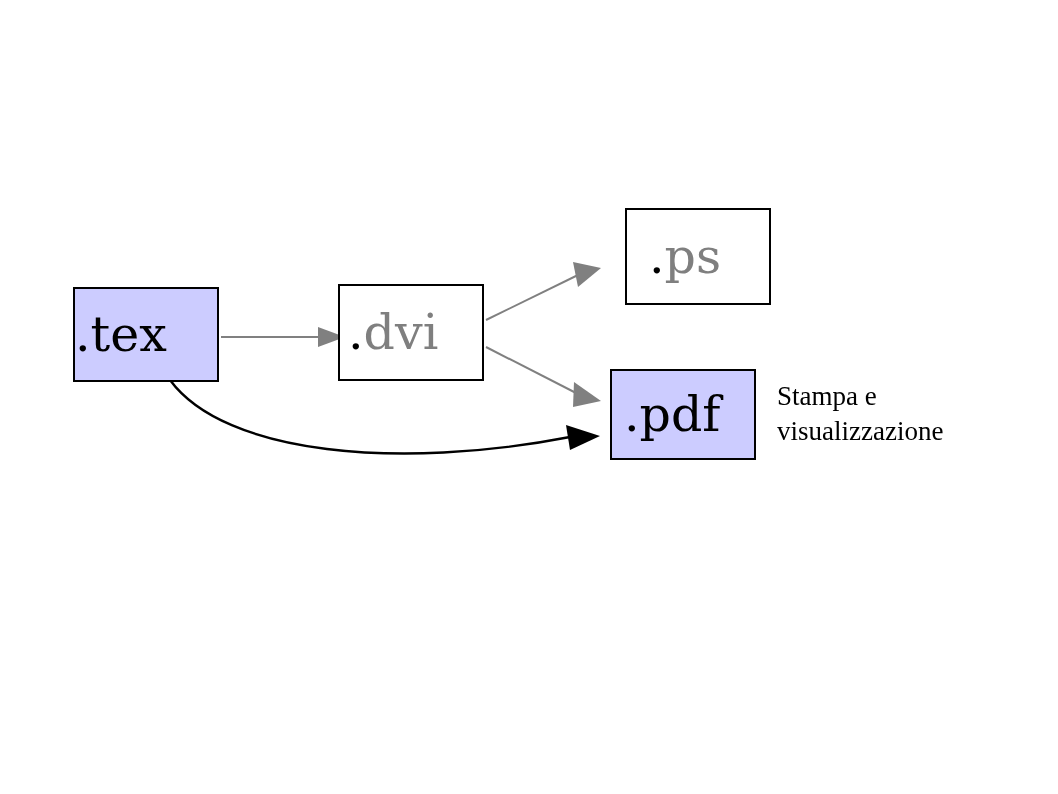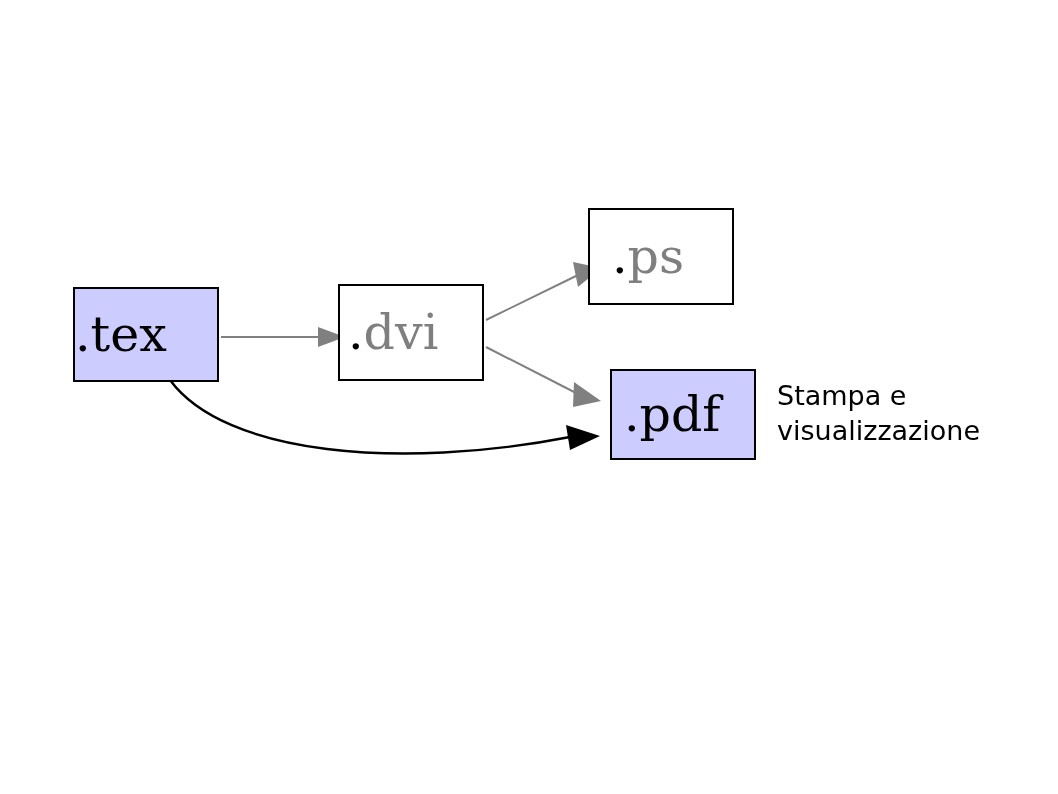--- a/index.html
+++ b/index.html
@@ -58,21 +58,21 @@
   #node-tex .node-label { }
   #node-dvi {
     left: 338px;
     top: 284px;
     width: 146px;
     height: 97px;
     background: #ffffff;
   }
   #node-dvi .node-label { padding-left: 8px; }
   #node-ps {
-    left: 588px;
+    left: 625px;
     top: 208px;
     width: 146px;
     height: 97px;
     background: #ffffff;
   }
   #node-ps .node-label { padding-left: 22px; }
   #node-pdf {
     left: 610px;
     top: 369px;
     width: 146px;
@@ -90,20 +90,21 @@
   }
   #ann-stampa {
     left: 777px;
     top: 238px;
     color: #808080;
   }
   #ann-stampa-vis {
     left: 777px;
     top: 379px;
     color: #000000;
+    font-family: Liberation Serif, serif;
   }
 </style>
 </head>
 <body>
 
 <div id="canvas">
 
   <svg id="edges" viewBox="0 0 1058 794" width="1058" height="794" xmlns="http://www.w3.org/2000/svg">
 
     <g>

